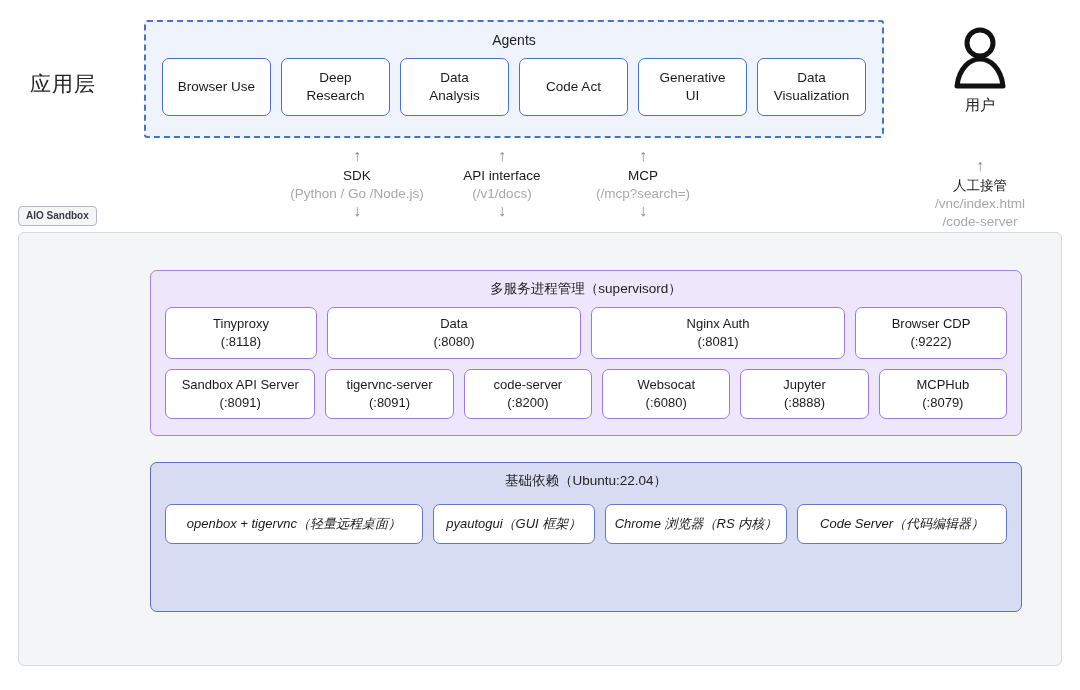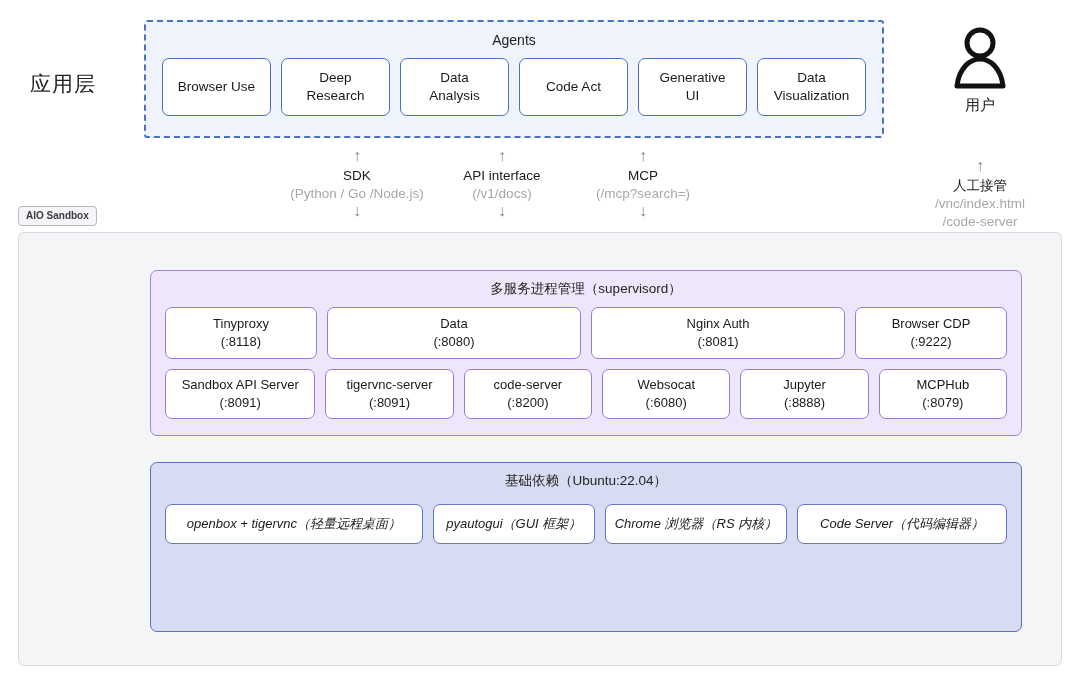--- a/index.html
+++ b/index.html
@@ -188,21 +188,21 @@
   #svc-row1 { margin-top: 9px; }
   #svc-row1 .cell { height: 52px; }
   #svc-row2 { margin-top: 10px; }
   #svc-row2 .cell { height: 50px; }
 
   
   #panel-base {
     left: 150px;
     top: 462px;
     width: 872px;
-    height: 170px;
+    height: 150px;
     background: #d7dcf2;
     border: 1.6px solid #5d70bf;
   }
   #panel-base .cell { border: 1.6px solid #6477c6; font-style: italic; }
   #base-row1 { margin-top: 14px; }
   #base-row1 .cell { height: 40px; }
   #base-row2 { margin-top: 12px; }
   #base-row2 .cell { height: 38px; }
 </style>
 </head>

